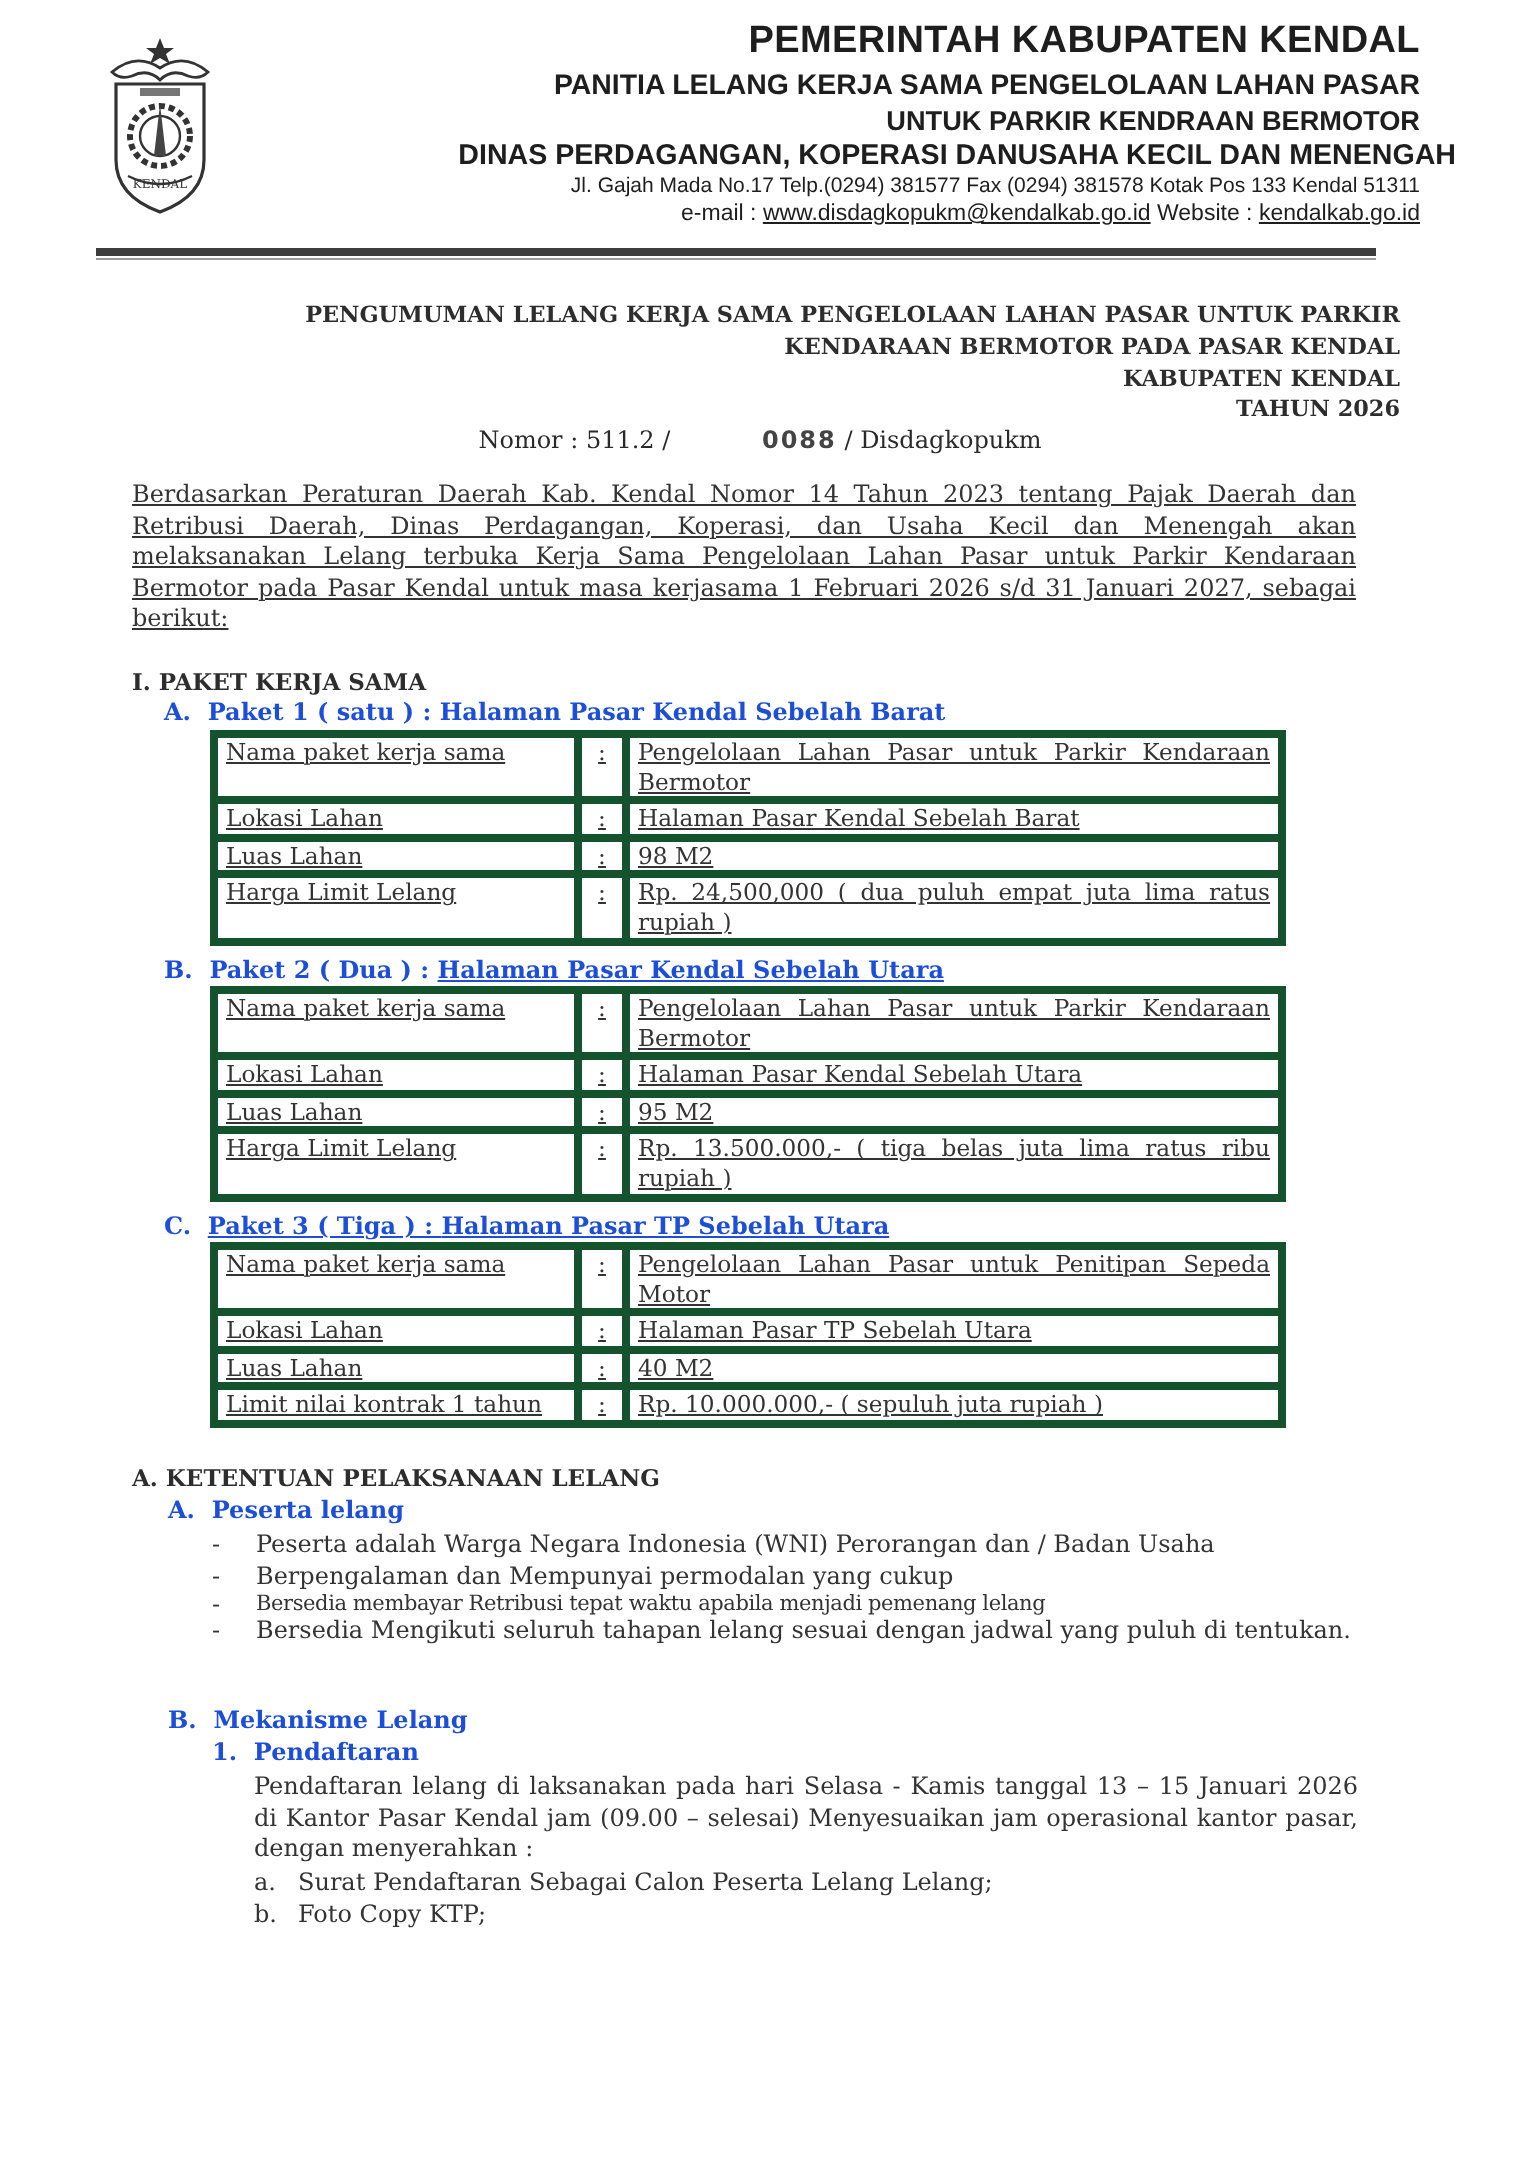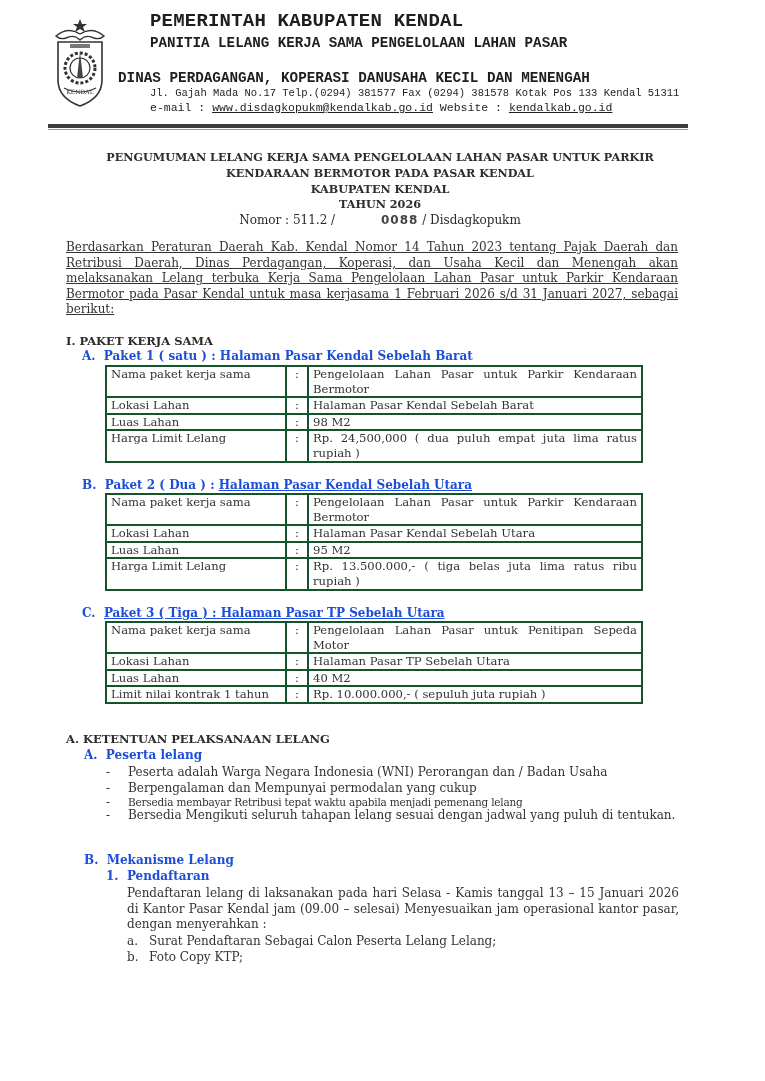--- a/index.html
+++ b/index.html
@@ -1,40 +1,40 @@
 <!DOCTYPE html>
 <html><head>
 <meta charset="utf-8">
 <style>
   html, body { margin:0; padding:0; background:#ffffff; }
   body { width:765px; height:1081px; position:relative; overflow:hidden; color:#2a2a2a; font-family:"DejaVu Serif", serif; }
   .letterhead { position:absolute; left:0; top:0; width:765px; height:130px; }
   .logo { position:absolute; left:50px; top:18px; width:60px; height:92px; }
-  .lh-text { position:absolute; left:150px; width:560px; text-align:left; font-family:Liberation Mono, monospace; color:#1e1e1e; }
+  .lh-text { position:absolute; left:150px; width:560px; text-align:right; font-family:Liberation Sans, sans-serif; color:#1e1e1e; }
   .lh1 { top:10px; font-size:19px; font-weight:bold; letter-spacing:0.2px; }
   .lh2 { top:35px; font-size:14.2px; font-weight:bold; }
   .lh3 { top:53px; font-size:13.6px; font-weight:bold; }
   .lh4 { left:118px; width:610px; top:70px; font-size:14.3px; font-weight:bold; }
   .lh5 { top:87px; font-size:10.5px; }
   .lh6 { top:101px; font-size:11.5px; }
   .lh6 u { text-decoration:underline; }
   .rule { position:absolute; left:48px; top:124px; width:640px; height:4px; background:#3d3d3d; }
   .rule2 { position:absolute; left:48px; top:129px; width:640px; height:1px; background:#9a9a9a; }
 
-  .title { position:absolute; left:60px; width:640px; text-align:center; font-weight:bold; font-size:11.2px; color:#2d2d2d; }
+  .title { position:absolute; left:60px; width:640px; text-align:right; font-weight:bold; font-size:11.2px; color:#2d2d2d; }
   .nomor { position:absolute; left:60px; width:640px; top:213px; text-align:center; font-size:12px; }
   .nomor .hand { font-family:"DejaVu Sans", sans-serif; font-weight:bold; color:#444; letter-spacing:1px;margin-left:42px; }
 
   .para { position:absolute; left:66px; width:612px; top:240px; font-size:12px; line-height:15.6px; text-align:justify; color:#333;text-decoration:underline; }
   .h { position:absolute; font-weight:bold; font-size:11.5px; color:#2d2d2d; }
   .sub { position:absolute; font-weight:bold; font-size:12px; color:#1d4ed8; }
   .sub u { text-decoration:underline; }
 
   table.pk { position:absolute; left:105px; width:538px; border-collapse:collapse; font-size:11.6px; color:#333; }
-  table.pk td { border:2px solid #14532d; padding:0 4px; vertical-align:top; line-height:14.6px; }
+  table.pk td { border:4px solid #14532d; padding:0 4px; vertical-align:top; line-height:14.6px;text-decoration:underline; }
   table.pk td.c1 { width:170px; }
   table.pk td.c2 { width:12px; text-align:center; padding:0 4px; }
   table.pk td.c3 { text-align:justify; }
 
   .bl { position:absolute; font-size:12px; line-height:15.5px; color:#333; }
   .bl .dash { position:absolute; left:0; }
   .bl .txt { position:absolute; left:22px; text-align:justify; }
   .small { font-size:10.5px; letter-spacing:-0.2px; }
 </style>
 </head>
@@ -47,20 +47,21 @@
     <path d="M8,24 L52,24 L52,62 Q52,80 30,88 Q8,80 8,62 Z" fill="none" stroke="#333" stroke-width="1.6"></path>
     <rect x="20" y="26" width="20" height="4" fill="#777"></rect>
     <circle cx="30" cy="50" r="15" fill="none" stroke="#333" stroke-width="3" stroke-dasharray="3 2"></circle>
     <circle cx="30" cy="50" r="10" fill="none" stroke="#333" stroke-width="1.2"></circle>
     <path d="M30,34 L27,60 L33,60 Z" fill="#444"></path>
     <path d="M14,70 Q30,78 46,70" fill="none" stroke="#333" stroke-width="1.2"></path>
     <text x="30" y="76" font-size="6" text-anchor="middle" fill="#333" font-family="DejaVu Serif, serif">KENDAL</text>
   </svg>
   <div class="lh-text lh1">PEMERINTAH KABUPATEN KENDAL</div>
   <div class="lh-text lh2">PANITIA LELANG KERJA SAMA PENGELOLAAN LAHAN PASAR</div>
+  <div class="lh-text lh3">UNTUK PARKIR KENDRAAN BERMOTOR</div>
   <div class="lh-text lh4">DINAS PERDAGANGAN, KOPERASI DANUSAHA KECIL DAN MENENGAH</div>
   <div class="lh-text lh5">Jl. Gajah Mada No.17 Telp.(0294) 381577 Fax (0294) 381578 Kotak Pos 133 Kendal 51311</div>
   <div class="lh-text lh6"><span>e-mail : </span><u>www.disdagkopukm@kendalkab.go.id</u><span> Website : </span><u>kendalkab.go.id</u></div>
   <div class="rule"></div>
   <div class="rule2"></div>
 </div>
 
 <div class="title" style="top:150px;">PENGUMUMAN LELANG KERJA SAMA PENGELOLAAN LAHAN PASAR UNTUK PARKIR</div>
 <div class="title" style="top:166px;">KENDARAAN BERMOTOR PADA PASAR KENDAL</div>
 <div class="title" style="top:182px;">KABUPATEN KENDAL</div>

